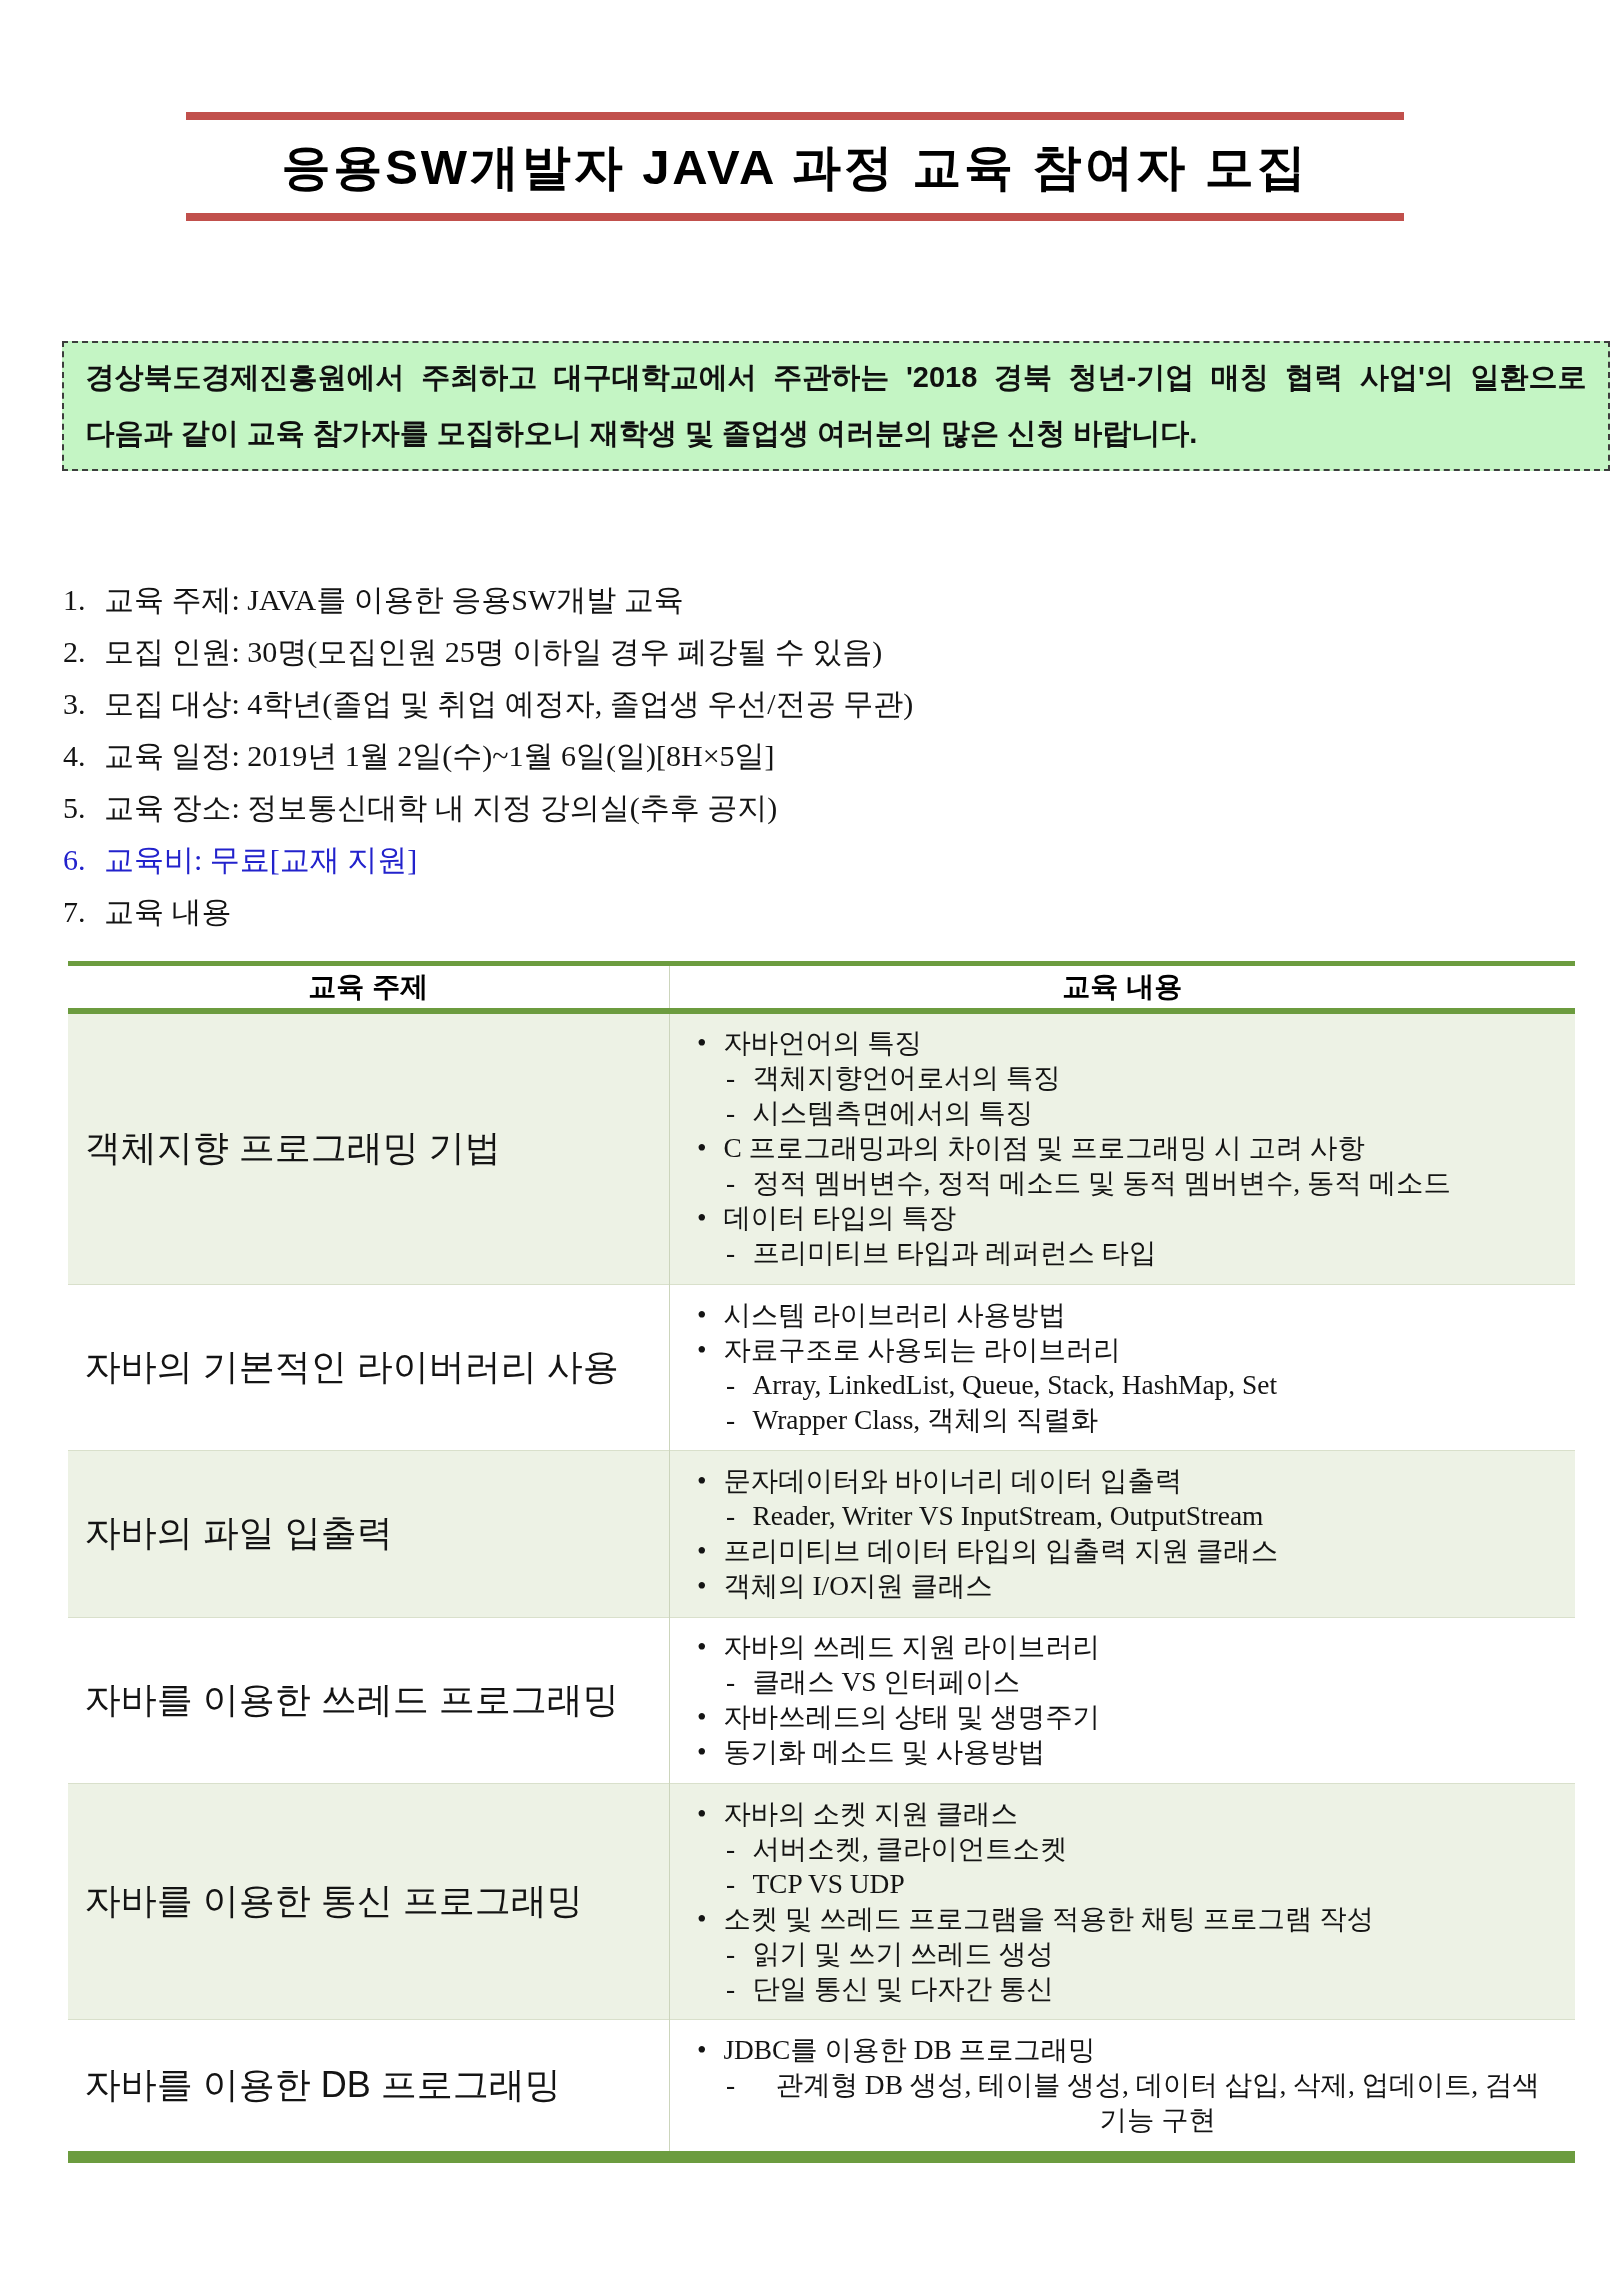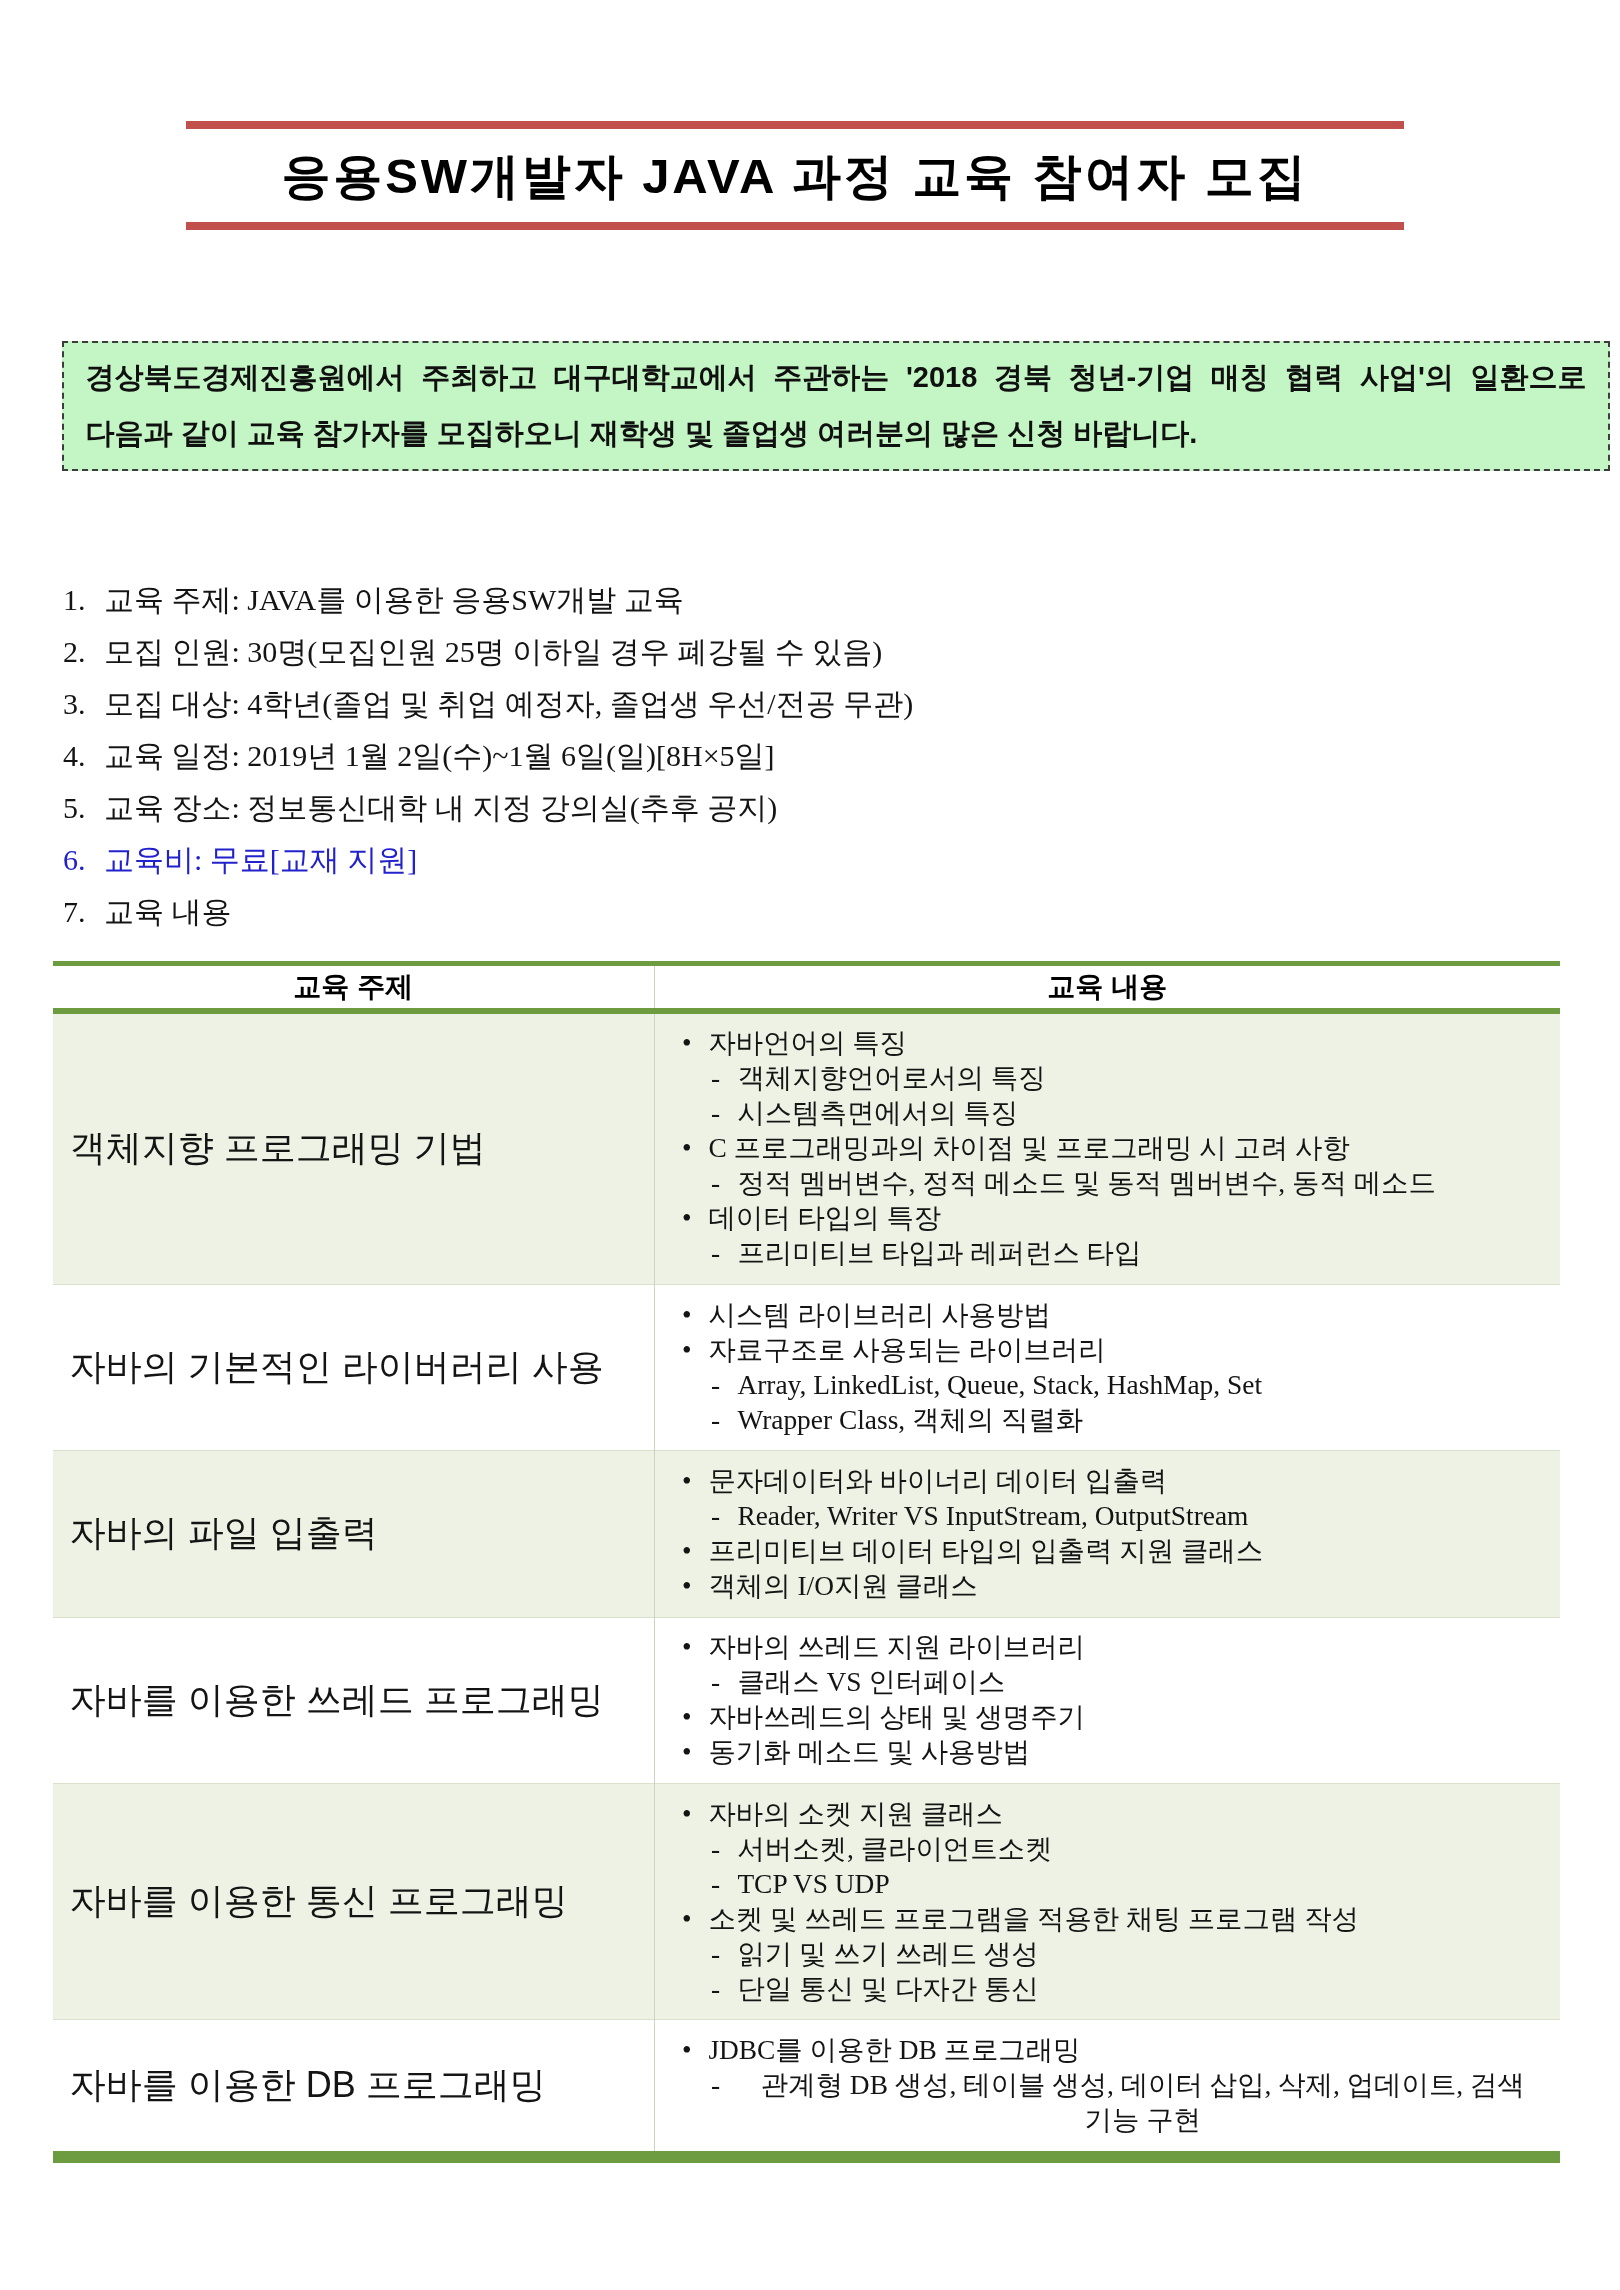--- a/index.html
+++ b/index.html
@@ -13,21 +13,21 @@
   *{margin:0;padding:0;box-sizing:border-box;}
   html,body{background:#ffffff;}
   body{
     width:1620px;height:2291px;position:relative;
     font-family:"Liberation Serif", serif;color:#1c1c1c;
     overflow:hidden;
   }
   .page{position:absolute;inset:0;background:#fff;}
 
   
-  .title-block{position:absolute;left:186px;top:121px;width:1218px;}
+  .title-block{position:absolute;left:186px;top:112px;width:1218px;}
   .rule{height:7.8px;background:var(--red);}
   .title-text{
     text-align:center;
     font-family:"Liberation Sans", sans-serif;
     font-weight:700;font-size:49px;line-height:56px;
     letter-spacing:2.9px;color:#000;
     padding:19.6px 0 17.6px 0;white-space:nowrap;
   }
 
   
@@ -48,21 +48,21 @@
   .info-list{
     position:absolute;left:63px;top:574px;width:1509px;
     list-style:none;font-size:30px;line-height:52px;color:#141414;
   }
   .info-item{display:flex;}
   .info-item .num{flex:0 0 41px;}
   .info-item.highlight{color:var(--blue);}
 
   
   .edu-table{
-    position:absolute;left:53px;top:961px;width:1507px;
+    position:absolute;left:68px;top:961px;width:1507px;
     border-collapse:collapse;table-layout:fixed;
     border-top:5.9px solid var(--green);
     border-bottom:12.7px solid var(--green);
   }
   .edu-table col.c-topic{width:601px;}
   .edu-table thead th{
     border-bottom:6.9px solid var(--green);
     height:47px;background:#fff;
     font-family:"Liberation Sans", sans-serif;
     font-weight:700;font-size:28px;color:#000;

